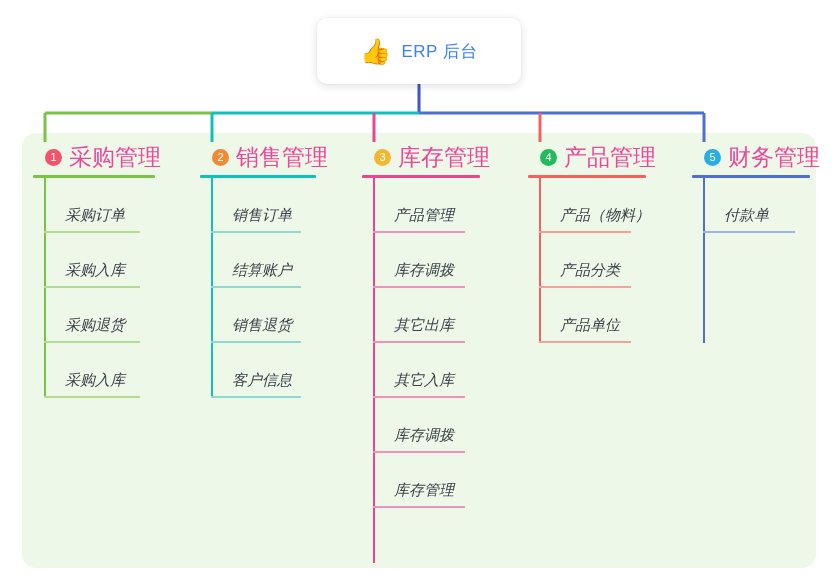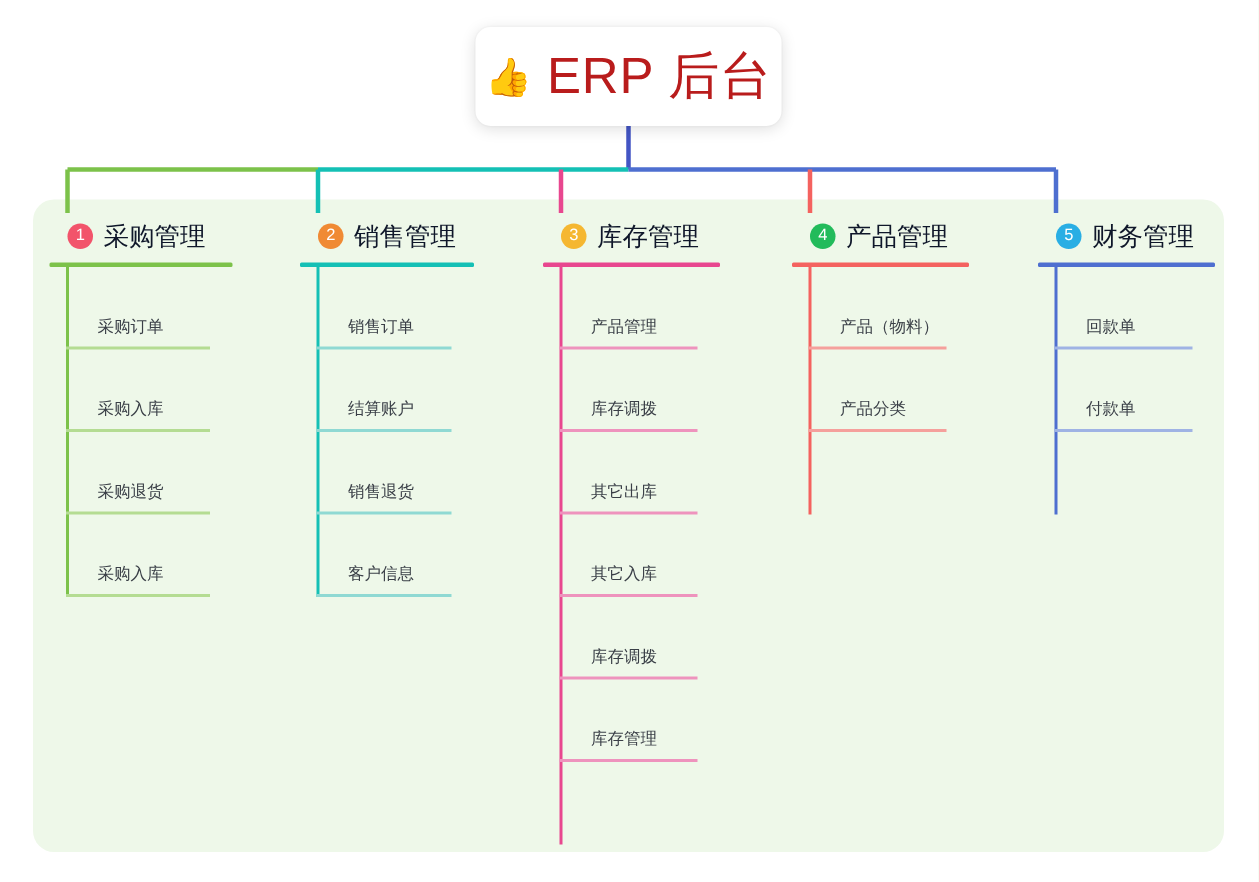--- a/index.html
+++ b/index.html
@@ -23,22 +23,22 @@
     display:flex;align-items:center;justify-content:center;
     gap:10px;
     box-sizing:border-box;
   }
   .title-emoji{
     font-size:25px;line-height:1;
     font-family:"DejaVu Sans",sans-serif;
     filter:saturate(1.15);
   }
   .title-text{
-    font-size:34px;
-    color:#b91c1c;
+    font-size:17px;
+    color:#3b82f6;
     letter-spacing:.5px;
     white-space:nowrap;
   }
 
   
   .panel{
     position:absolute;
     left:22px;top:133px;
     width:794px;height:435px;
     background:#eef8e9;
@@ -60,22 +60,22 @@
     box-sizing:border-box;
   }
   .badge{
     width:17px;height:17px;border-radius:50%;
     color:#fff;font-size:11px;
     display:flex;align-items:center;justify-content:center;
     flex:0 0 auto;
     font-family:"Liberation Sans",sans-serif;
   }
   .col-title{
-    font-size:17px;
-    color:#0f172a;
+    font-size:23px;
+    color:#ec4899;
     white-space:nowrap;
   }
   .head-rule{
     height:3px;
     margin-top:7px;
     border-radius:1px;
   }
   .items{
     position:relative;
     margin-top:0;
@@ -86,23 +86,24 @@
     width:2px;
   }
   .item{
     position:relative;
     height:55px;
     box-sizing:border-box;
   }
   .item-label{
     position:absolute;
     left:32px;bottom:8px;
-    font-size:11px;
+    font-size:15px;
     color:#3a3f47;
     white-space:nowrap;
+    font-style:italic;
   }
   .item-rule{
     position:absolute;
     left:11px;bottom:0;
     height:2px;
   }
 </style>
 </head>
 <body>
 
@@ -223,35 +224,35 @@
         <div class="items">
           <div class="stem" style="background: rgb(244, 98, 95); height: 165px;"></div>
           <div class="item">
             <span class="item-label">产品（物料）</span>
             <div class="item-rule" style="background: rgb(245, 160, 156); width: 92px;"></div>
           </div>
           <div class="item">
             <span class="item-label">产品分类</span>
             <div class="item-rule" style="background: rgb(245, 160, 156); width: 92px;"></div>
           </div>
+          <div class="item">
+            <span class="item-label">产品单位</span>
+            <div class="item-rule" style="background: rgb(245, 160, 156); width: 92px;"></div>
+          </div>
         </div>
       </div>
       <div class="col" style="left: 692px; width: 118px;">
         <div class="col-head">
           <span class="badge" style="background: rgb(41, 174, 228);">5</span>
           <span class="col-title">财务管理</span>
         </div>
         <div class="head-rule" style="background: rgb(78, 111, 208); width: 118px;"></div>
         <div class="items">
           <div class="stem" style="background: rgb(78, 111, 208); height: 165px;"></div>
           <div class="item">
-            <span class="item-label">回款单</span>
-            <div class="item-rule" style="background: rgb(159, 179, 228); width: 92px;"></div>
-          </div>
-          <div class="item">
             <span class="item-label">付款单</span>
             <div class="item-rule" style="background: rgb(159, 179, 228); width: 92px;"></div>
           </div>
         </div>
       </div>
     </div>
 
 </div>
 
 </body></html>

